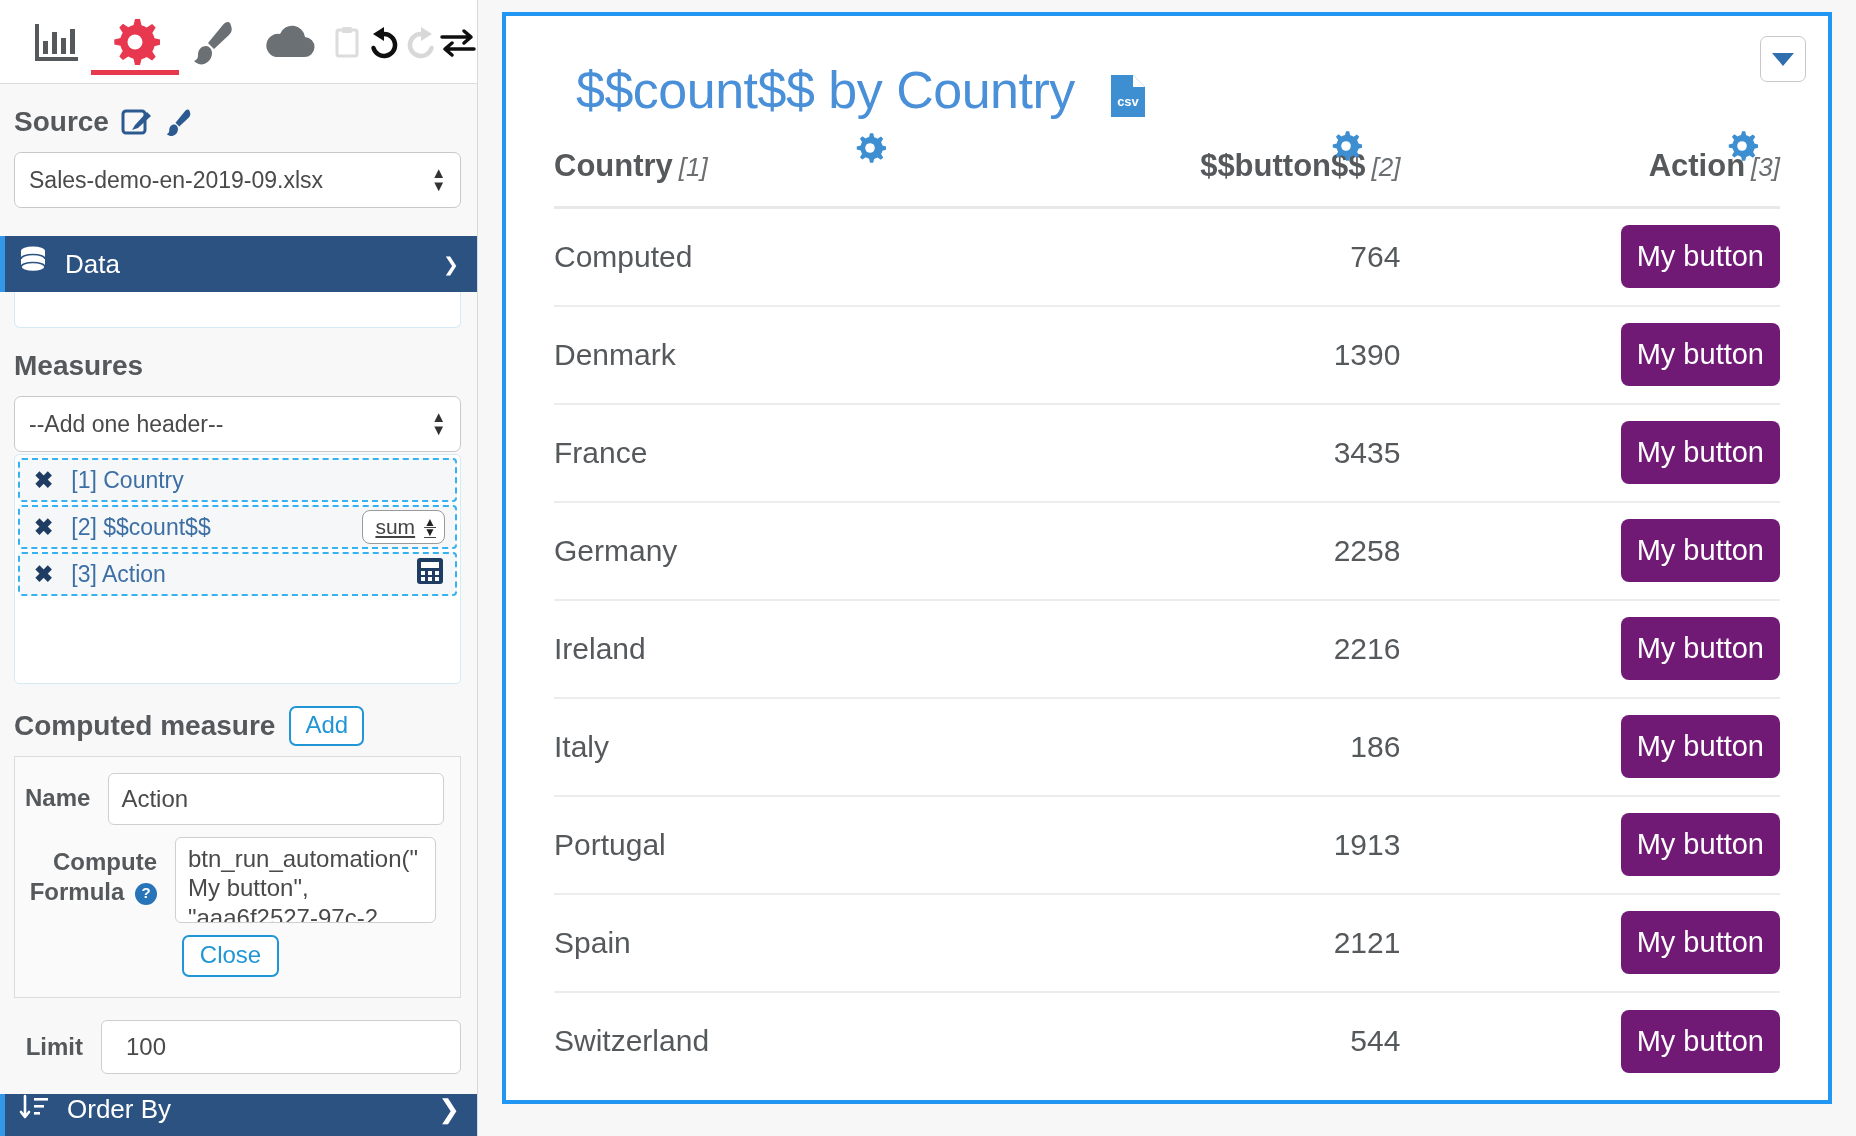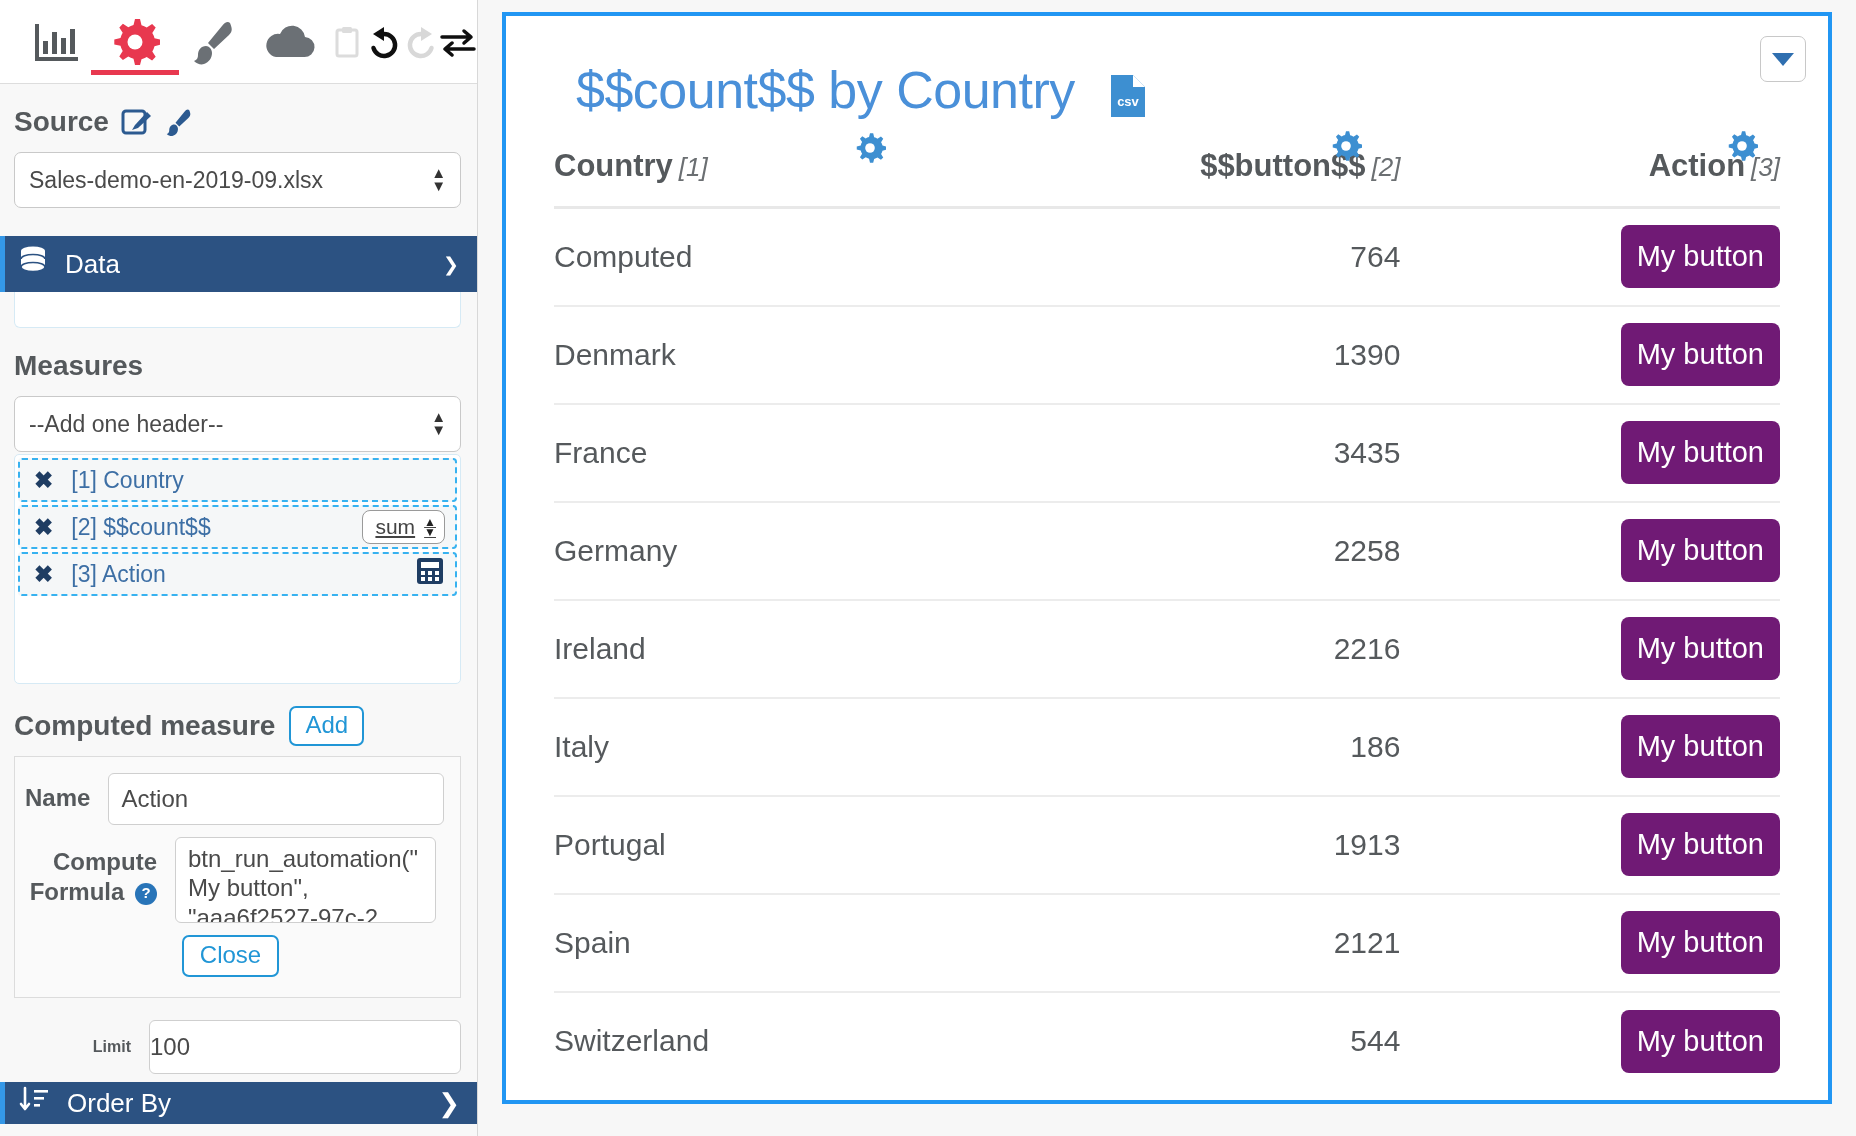--- a/index.html
+++ b/index.html
@@ -211,35 +211,35 @@
     background: #fff;
     font-size: 24px;
     padding: 4px 16px 6px 16px;
     cursor: pointer;
     font-family: "Liberation Sans", sans-serif;
   }
 
   .limit-row { display: flex; align-items: center; padding: 22px 16px 0 14px; }
   .limit-row .lab {
     width: 150px; text-align: right; padding-right: 18px;
-    font-size: 16px; font-weight: bold; color: #55595c;
+    font-size: 24px; font-weight: bold; color: #55595c;
   }
   .limit-input {
     flex: 1; height: 54px;
     border: 1px solid #cfcfcf; border-radius: 6px; background: #fff;
-    font-size: 24px; color: #4a4a4a; padding: 0 0;
+    font-size: 24px; color: #4a4a4a; padding: 0 24px;
     font-family: "Liberation Sans", sans-serif; outline: none;
   }
 
   .orderby-bar {
-    position: absolute; left: 0; bottom: 12px;
+    position: absolute; left: 0; bottom: 0;
     width: 478px; height: 42px;
     background: #2c5282;
     border-left: 5px solid #3498e8;
-    display: flex; align-items: center;
+    display: flex; align-items: flex-start;
     padding: 0 18px 0 14px;
     color: #fff; font-size: 26px;
     cursor: pointer;
     overflow: hidden;
   }
   .orderby-bar .ob-label { flex: 1; margin-left: 18px; }
 
   
   .main {
     flex: 1;

